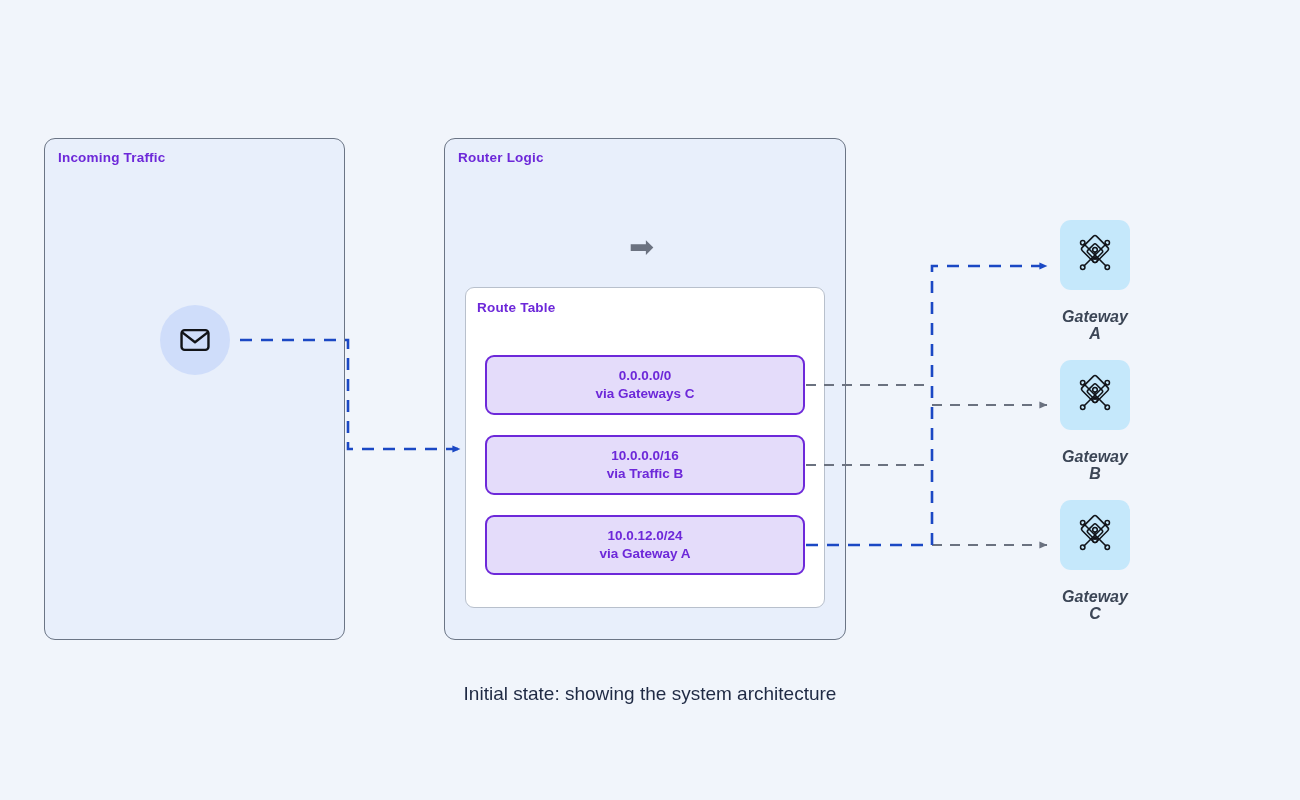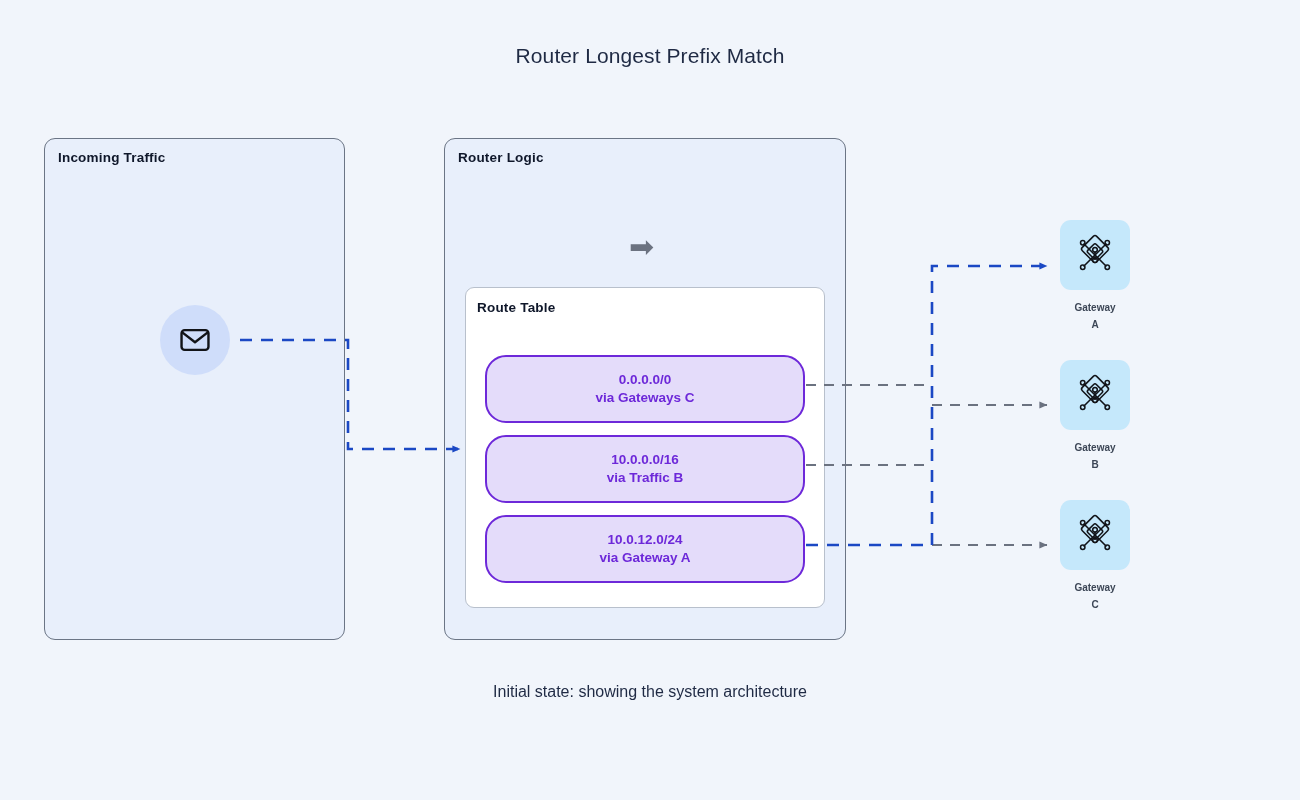--- a/index.html
+++ b/index.html
@@ -15,54 +15,54 @@
   
   .title{
     position:absolute;left:0;top:44px;width:1300px;
     text-align:center;
     font-size:21px;color:#1f2a44;font-weight:400;
     letter-spacing:.1px;
   }
   .caption{
     position:absolute;left:0;top:683px;width:1300px;
     text-align:center;
-    font-size:16px;color:#1f2a44;font-weight:400;
+    font-size:19px;color:#1f2a44;font-weight:400;
   }
 
   
   .panel{
     position:absolute;
     background:#e8effb;
     border:1.6px solid #6b7585;
     border-radius:11px;
     box-sizing:border-box;
   }
   .panel-title{
     position:absolute;left:13px;top:11px;
-    font-size:13.5px;font-weight:bold;color:#0f172a;
+    font-size:13.5px;font-weight:bold;color:#6d28d9;
     letter-spacing:.2px;
   }
   #panel-incoming{left:44px;top:138px;width:301px;height:502px;}
   #panel-router{left:444px;top:138px;width:402px;height:502px;}
   #panel-gateways{left:944px;top:138px;width:301px;height:502px;}
 
   
   #route-table{
     position:absolute;left:465px;top:287px;width:360px;height:321px;
     background:#ffffff;border:1.4px solid #b8c0cc;border-radius:9px;
     box-sizing:border-box;
   }
   #route-table .panel-title{left:11px;top:12px;}
 
   
   .route-entry{
-    position:absolute;left:485px;width:320px;height:68px;
+    position:absolute;left:485px;width:320px;height:60px;
     background:#e4dcfa;
     border:2.4px solid #6d28d9;
-    border-radius:21px;
+    border-radius:9px;
     box-sizing:border-box;
     display:flex;flex-direction:column;
     align-items:center;justify-content:center;
     color:#6d28d9;font-weight:bold;font-size:13.5px;line-height:18px;
   }
   #route-entry-0{top:355px;}
   #route-entry-1{top:435px;}
   #route-entry-2{top:515px;}
 
   
@@ -73,42 +73,41 @@
   }
   #envelope-node svg{display:block;}
 
   
   .gateway-node{position:absolute;left:1060px;width:70px;}
   .gateway-icon{
     width:70px;height:70px;background:#c5e8fb;border-radius:11px;
     display:flex;align-items:center;justify-content:center;
   }
   .gateway-label{
-    margin-top:9px;text-align:center;
-    font-size:10px;font-weight:bold;color:#3c4656;line-height:17px;
+    margin-top:18px;text-align:center;
+    font-size:16px;font-weight:bold;color:#3c4656;line-height:17px;font-style:italic;
   }
   #gateway-node-0{top:220px;}
   #gateway-node-1{top:360px;}
   #gateway-node-2{top:500px;}
 
   
   #router-arrow-glyph{
     position:absolute;left:629px;top:232px;
     font-size:30px;line-height:30px;color:#6b7280;
   }
 
   
   #connectors{position:absolute;left:0;top:0;width:1300px;height:800px;pointer-events:none;}
 </style>
 </head>
 <body>
 
 <div id="stage">
 
-  <div class="title">Router Longest Prefix Match</div>
 
   <div class="panel" id="panel-incoming">
     <div class="panel-title">Incoming Traffic</div>
   </div>
 
   <div id="envelope-node">
     <span>
       <svg width="34" height="34" viewBox="0 0 24 24" fill="none" stroke="#111318" stroke-width="1.7" stroke-linecap="round" stroke-linejoin="round">
         <rect x="2.5" y="5" width="19" height="14" rx="2.2"></rect>
         <path d="M3 6.6 L12 13.6 L21 6.6"></path>

